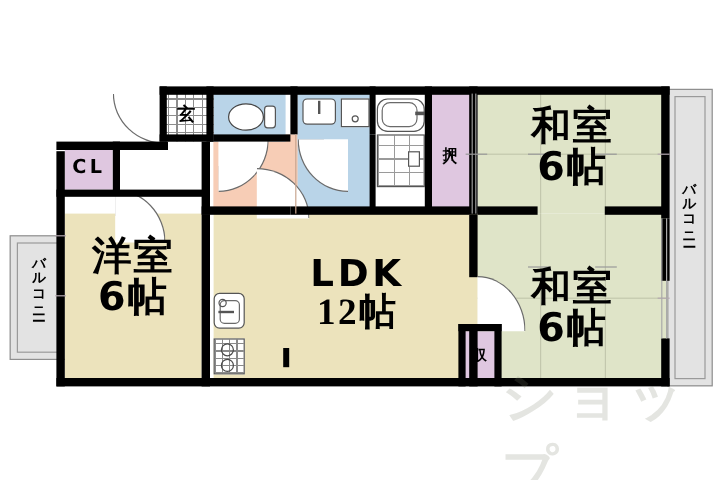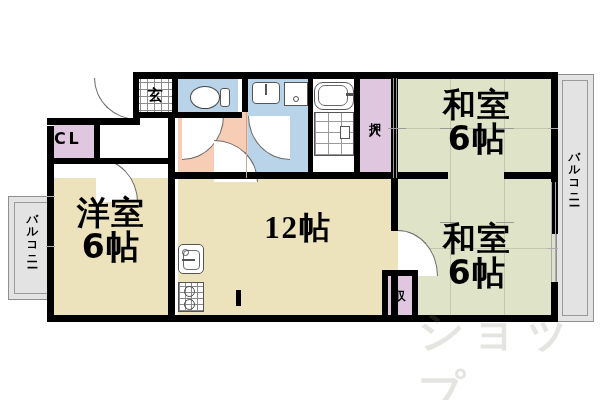--- a/index.html
+++ b/index.html
@@ -312,29 +312,30 @@
     <span>和室</span>
     <span class="sub">6帖</span>
   </div>
 
   <div class="lbl lbl-room" style="left:398px; top:222px; width:158px;">
     <span>和室</span>
     <span class="sub">6帖</span>
   </div>
 
   <div class="lbl lbl-ldk" style="left:208px; top:212px; width:180px;">
+    <span>LDK</span>
     <span class="sub">12帖</span>
   </div>
 
   <div class="lbl lbl-room" style="left:54px; top:196px; width:114px;">
     <span>洋室</span>
     <span class="sub">6帖</span>
   </div>
 
   <div class="lbl lbl-sm" style="left:133px; top:88px; width:45px;">玄</div>
 
-  <div class="lbl lbl-cl" style="left:54px; top:131px; width:16px;">CL</div>
+  <div class="lbl lbl-cl" style="left:54px; top:131px; width:40px;">CL</div>
 
   <div class="lbl lbl-tiny vert" style="left:369px; top:98px; height:32px;">押入</div>
 
   <div class="lbl lbl-tiny" style="left:386px; top:290px; width:28px;">収</div>
 
 </div>
 
 </body></html>

